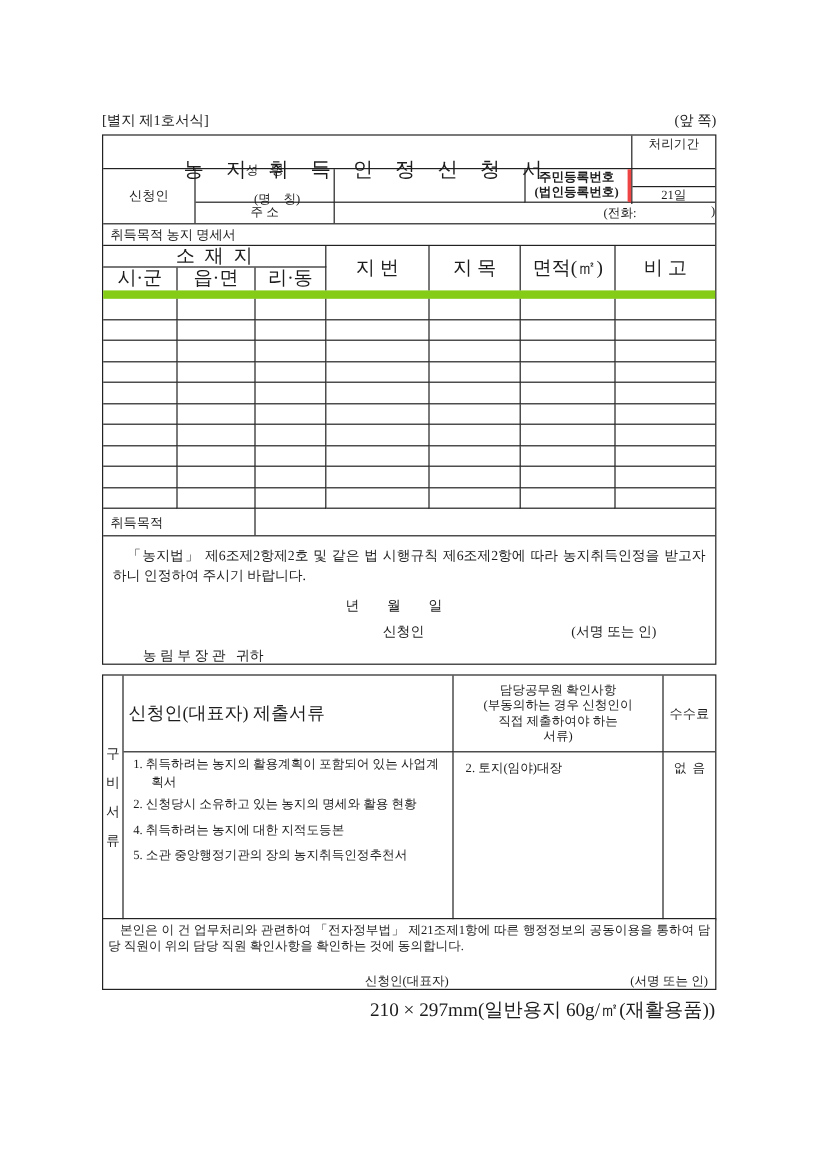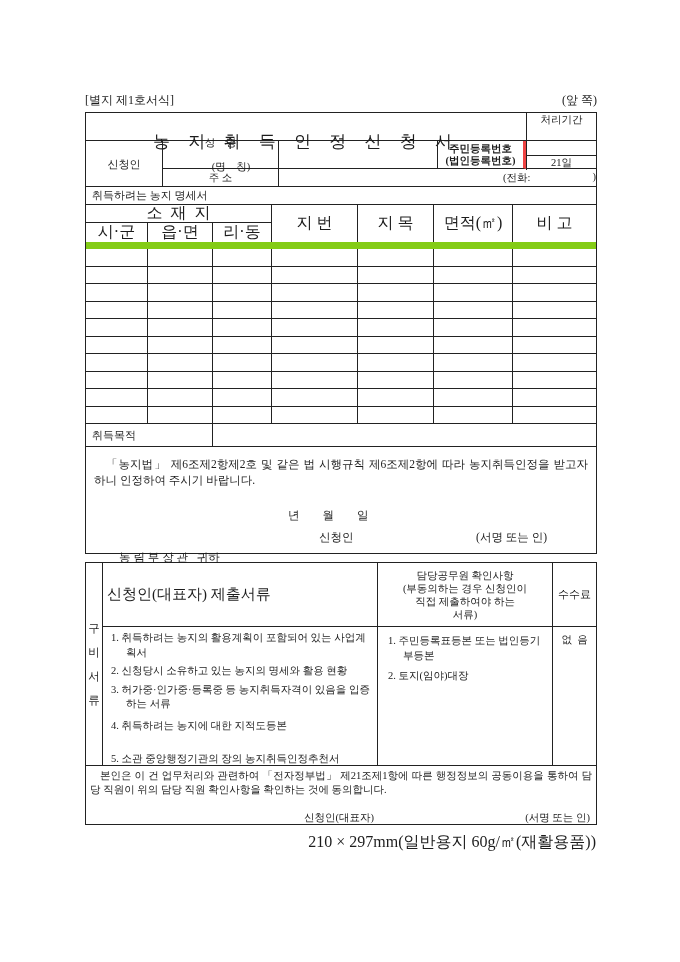--- a/index.html
+++ b/index.html
@@ -52,21 +52,21 @@
 
   .f-row { display:grid; grid-template-columns:62px 65px 59px 86px 76px 79px 1fr; height:17.5px; }
   .f-row .fc { border-right:1px solid #222; border-bottom:1px solid #222; }
   .f-row .fc:last-child { border-right:none; }
 
   .r-purpose { display:grid; grid-template-columns:127px 1fr; height:23px; border-bottom:1px solid #222; font-size:11px; }
   .r-purpose .p-label { display:flex; align-items:center; padding-left:6px; border-right:1px solid #222; }
 
   .r-decl { height:106px; font-size:11.5px; position:relative; }
   .decl-statement { padding:9px 8px 0 8px; text-indent:12px; line-height:16px; text-align:justify; }
-  .decl-date { margin-top:20px; margin-left:202px; white-space:pre; }
+  .decl-date { margin-top:9px; margin-left:202px; white-space:pre; }
   .decl-sign { display:flex; margin-top:7px; }
   .decl-sign .signer { margin-left:233px; }
   .decl-sign .signnote { margin-left:auto; margin-right:49px; }
   .decl-addressee { margin-top:5px; margin-left:33px; white-space:pre; }
 
   
   .form2 { margin-top:8px; display:grid; grid-template-columns:17px 275px 175px 1fr;
     grid-template-rows:64px 139px; font-size:10.5px; }
   .vlabel { grid-row:1/3; border-right:1px solid #222; display:flex; flex-direction:column;
     align-items:center; justify-content:center; gap:9px; font-size:11.5px; }
@@ -125,21 +125,21 @@
       <div class="cell c-addr-label">주 소</div>
       <div class="c-addr-value">
         <span></span>
         <span class="phone-wrap">
           <span>(전화:</span>
           <span>)</span>
         </span>
       </div>
     </div>
 
-    <div class="r-sectitle">취득하려는 농지 명세서</div>
+    <div class="r-sectitle">취득목적 농지 명세서</div>
 
     <div class="gridcols r-gridhead">
       <div class="h-loc">소  재  지</div>
       <div class="h-jibeon">지 번</div>
       <div class="h-jimok">지 목</div>
       <div class="h-area">면적(㎡)</div>
       <div class="h-note">비 고</div>
       <div class="h-sigun">시·군</div>
       <div class="h-eupmyeon">읍·면</div>
       <div class="h-ridong">리·동</div>
@@ -266,26 +266,24 @@
       <div>담당공무원 확인사항</div>
       <div>(부동의하는 경우 신청인이</div>
       <div>직접 제출하여야 하는</div>
       <div>서류)</div>
     </div>
     <div class="h-fee">수수료</div>
 
     <div class="c-submit">
       <div class="doc-item">1. 취득하려는 농지의 활용계획이 포함되어 있는 사업계획서</div>
       <div class="doc-item">2. 신청당시 소유하고 있는 농지의 명세와 활용 현황</div>
-      <div class="doc-item">3. 허가중·인가중·등록중 등 농지취득자격이 있음을 입증하는 서류</div>
       <div class="doc-item" style="margin-top:7px;">4. 취득하려는 농지에 대한 지적도등본</div>
-      <div class="doc-item" style="margin-top:19px;">5. 소관 중앙행정기관의 장의 농지취득인정추천서</div>
+      <div class="doc-item" style="margin-top:7px;">5. 소관 중앙행정기관의 장의 농지취득인정추천서</div>
     </div>
     <div class="c-check">
-      <div class="doc-item">1. 주민등록표등본 또는 법인등기부등본</div>
       <div class="doc-item">2. 토지(임야)대장</div>
     </div>
     <div class="c-fee">없  음</div>
   </div>
 
   <div class="box consent">
     <div class="consent-statement">본인은 이 건 업무처리와 관련하여 「전자정부법」 제21조제1항에 따른 행정정보의 공동이용을 통하여 담당 직원이 위의 담당 직원 확인사항을 확인하는 것에 동의합니다.</div>
     <div class="consent-sign">
       <span class="signer">신청인(대표자)</span>
       <span class="signnote">(서명 또는 인)</span>

